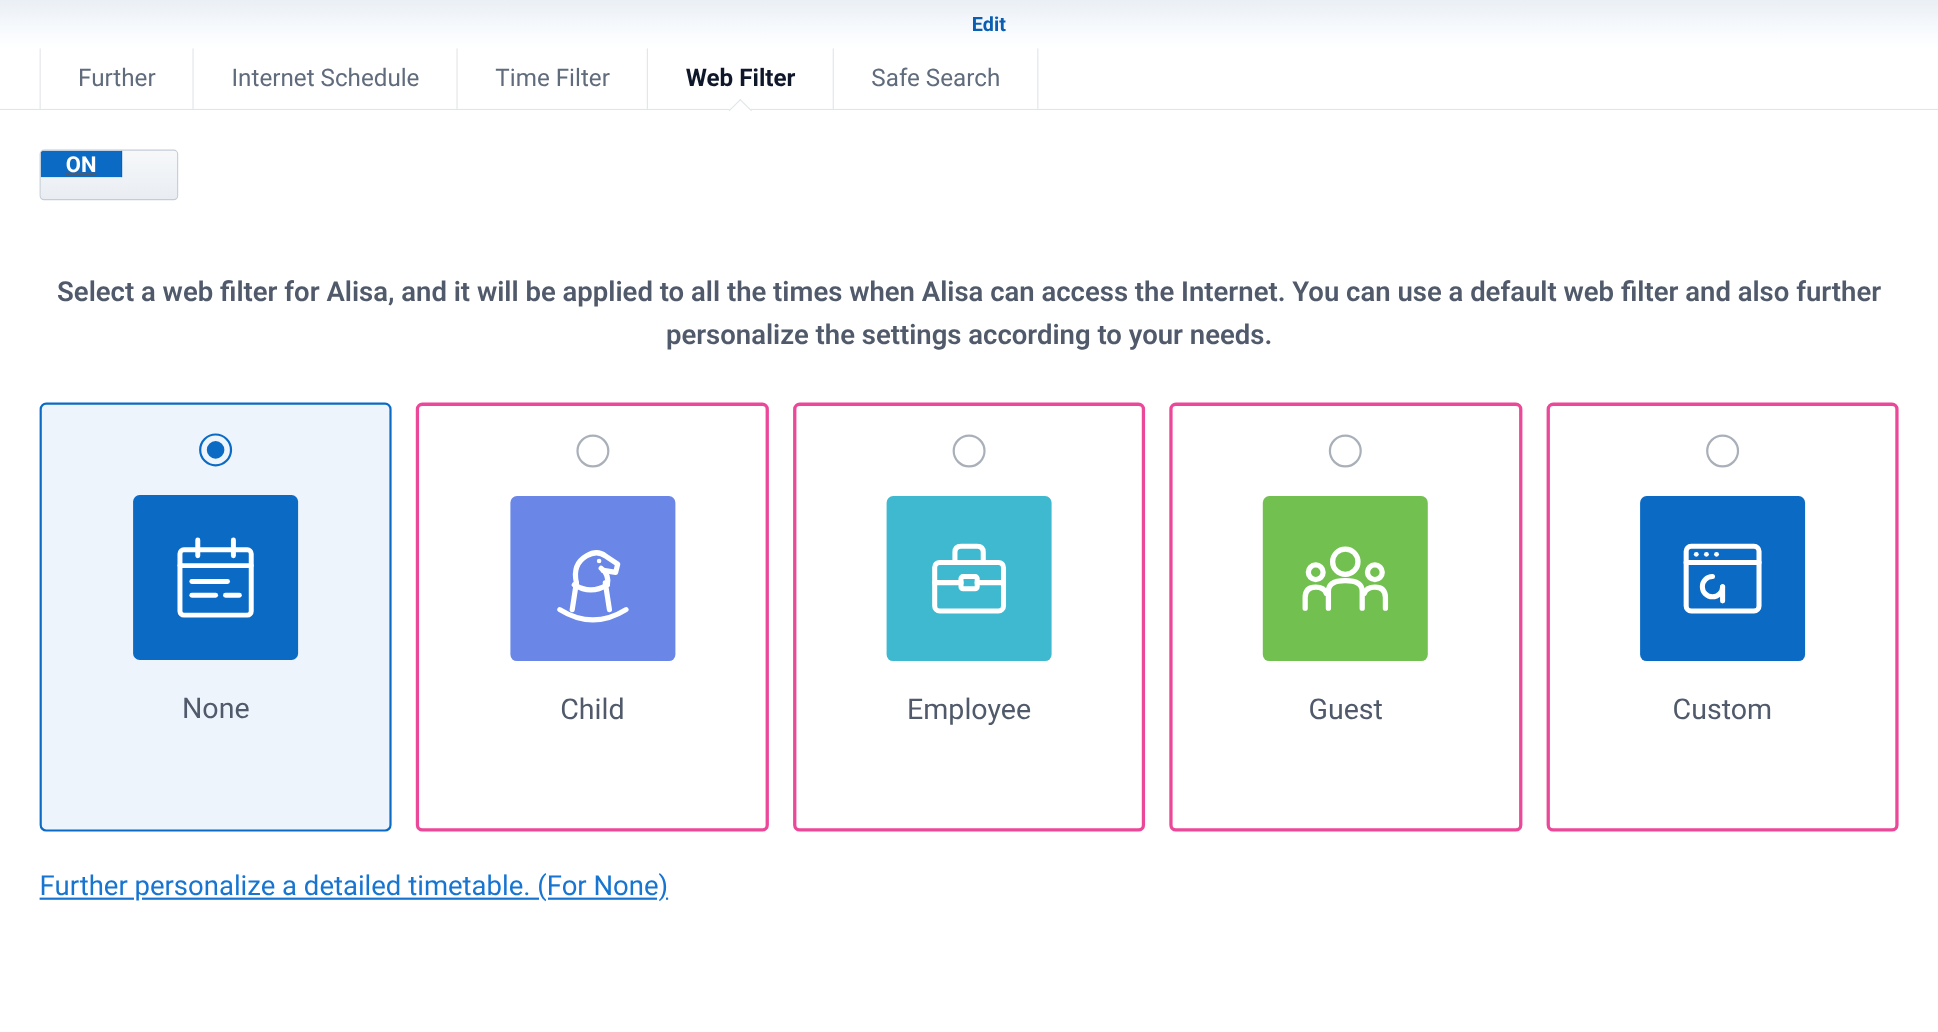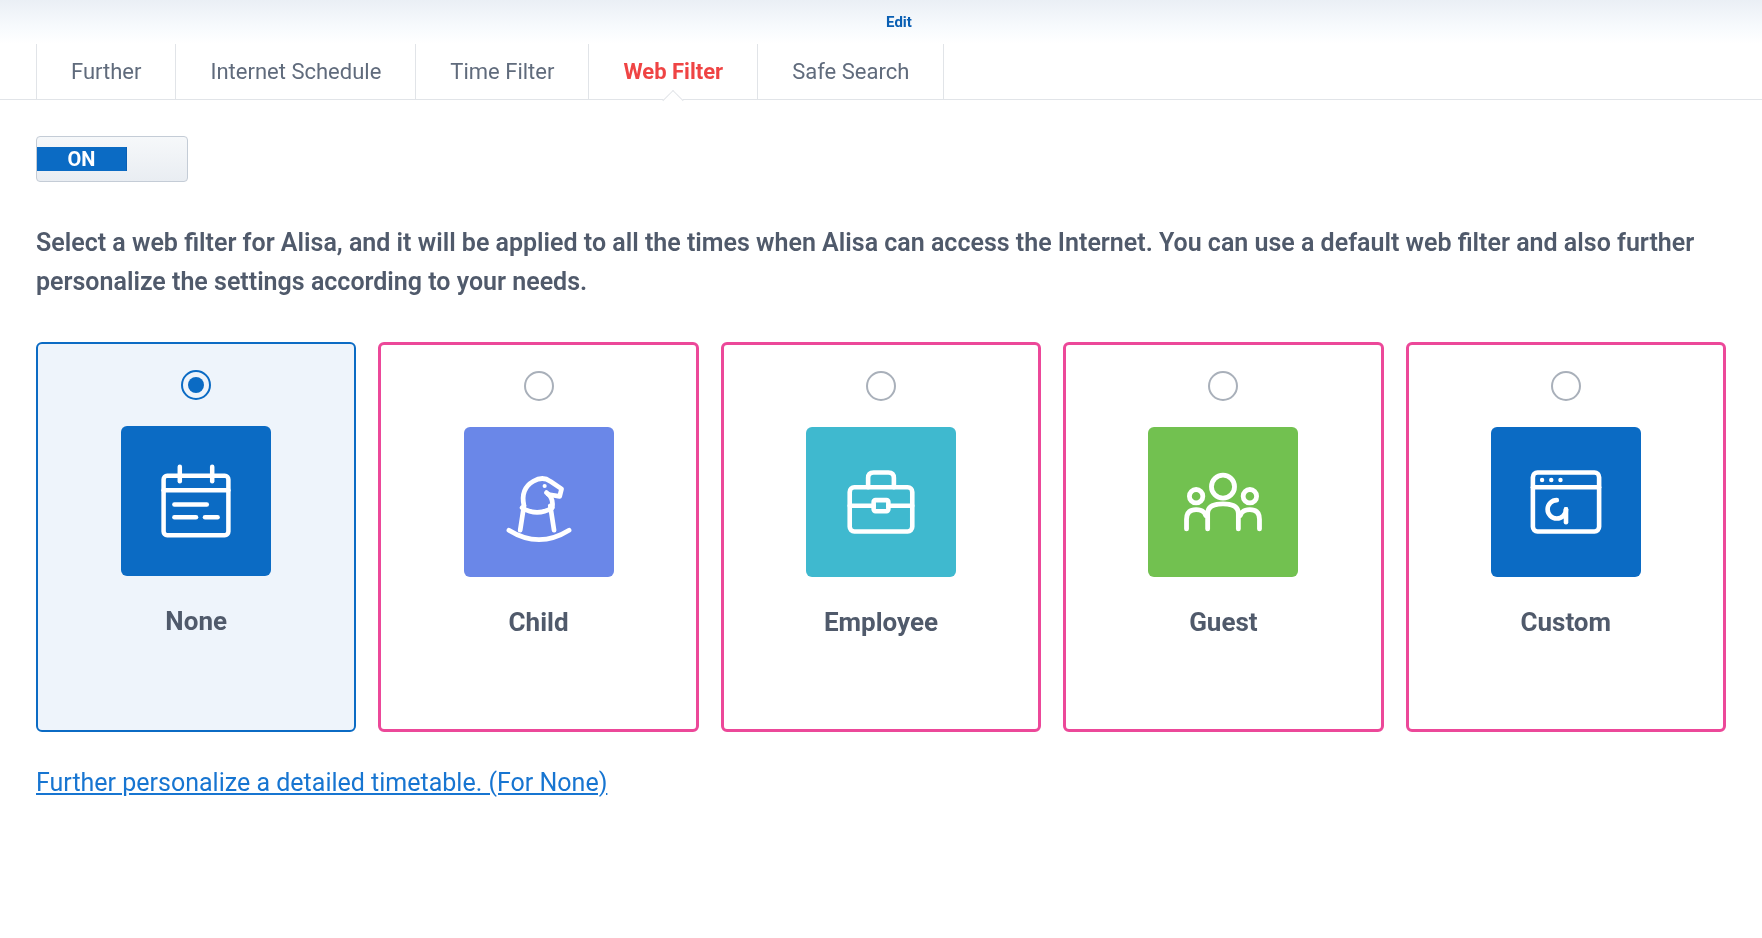--- a/index.html
+++ b/index.html
@@ -15,21 +15,21 @@
   }
 
   
   .header-bar {
     height: 44px;
     background: linear-gradient(to bottom, #eaeff5 0%, #f7fafd 60%, #ffffff 100%);
     display: flex;
     align-items: center;
     justify-content: center;
     font-weight: 700;
-    font-size: 15px;
+    font-size: 18px;
     color: #0a5fb3;
     padding-left: 36px;
   }
 
   
   .tabs {
     display: flex;
     align-items: stretch;
     height: 56px;
     border-bottom: 1px solid #e1e4e8;
@@ -40,72 +40,74 @@
     align-items: center;
     padding: 0 34px;
     font-size: 22px;
     color: #606b7c;
     cursor: pointer;
     position: relative;
     border-right: 1px solid #e1e4e8;
   }
   .tab:first-child { border-left: 1px solid #e1e4e8; }
   .tab.active {
-    color: #ef4444;
+    color: #0f172a;
     font-weight: 700;
   }
   .tab.active::after {
     content: "";
     position: absolute;
     bottom: -9px;
     left: 50%;
     transform: translateX(-50%) rotate(45deg);
     width: 14px; height: 14px;
     background: #ffffff;
     border-left: 1px solid #e1e4e8;
     border-top: 1px solid #e1e4e8;
   }
 
   .content { padding: 36px; }
 
   
   .toggle {
-    width: 152px; height: 46px;
+    width: 126px; height: 46px;
     border: 1px solid #c4ccd6;
     border-radius: 4px;
     display: flex;
-    align-items: center;
+    align-items: flex-start;
     overflow: hidden;
     cursor: pointer;
     background: linear-gradient(to bottom,#f6f8fa,#e9edf2);
+    text-decoration: underline;
   }
   .toggle-on {
     flex: 0 0 60%;
     background: #0b6bc4;
     color: #fff;
     font-weight: 700;
     font-size: 20px;
     display: flex;
     align-items: center;
     justify-content: center;
     border-right: 1px solid #0a5fb3;
   }
   .toggle-knob {
     flex: 1;
     background: linear-gradient(to bottom,#fdfefe,#e2e7ee);
     border-left: 1px solid #d1d7df;
   }
 
   .description {
-    margin-top: 42px;
+    margin-top: 66px;
     font-size: 25px;
     line-height: 1.55;
     font-weight: 600;
     color: #505a6b;
     max-width: 1700px;
+    text-align: center;
   }
 
   
   .cards {
     margin-top: 40px;
     display: flex;
     gap: 22px;
   }
   .card {
     width: 330px;
@@ -144,21 +146,21 @@
     margin-bottom: 30px;
   }
   .tile-blue   { background: #0b6bc4; }
   .tile-indigo { background: #6a87e8; }
   .tile-teal   { background: #3fb9cf; }
   .tile-green  { background: #72c150; }
   .tile-dblue  { background: #0b6bc4; }
 
   .card-label {
     font-size: 26px;
-    font-weight: 700;
+    font-weight: 400;
     color: #505a6b;
   }
 
   .footer-link {
     display: inline-block;
     margin-top: 36px;
     font-size: 25px;
     color: #1775d1;
     text-decoration: underline;
     cursor: pointer;

